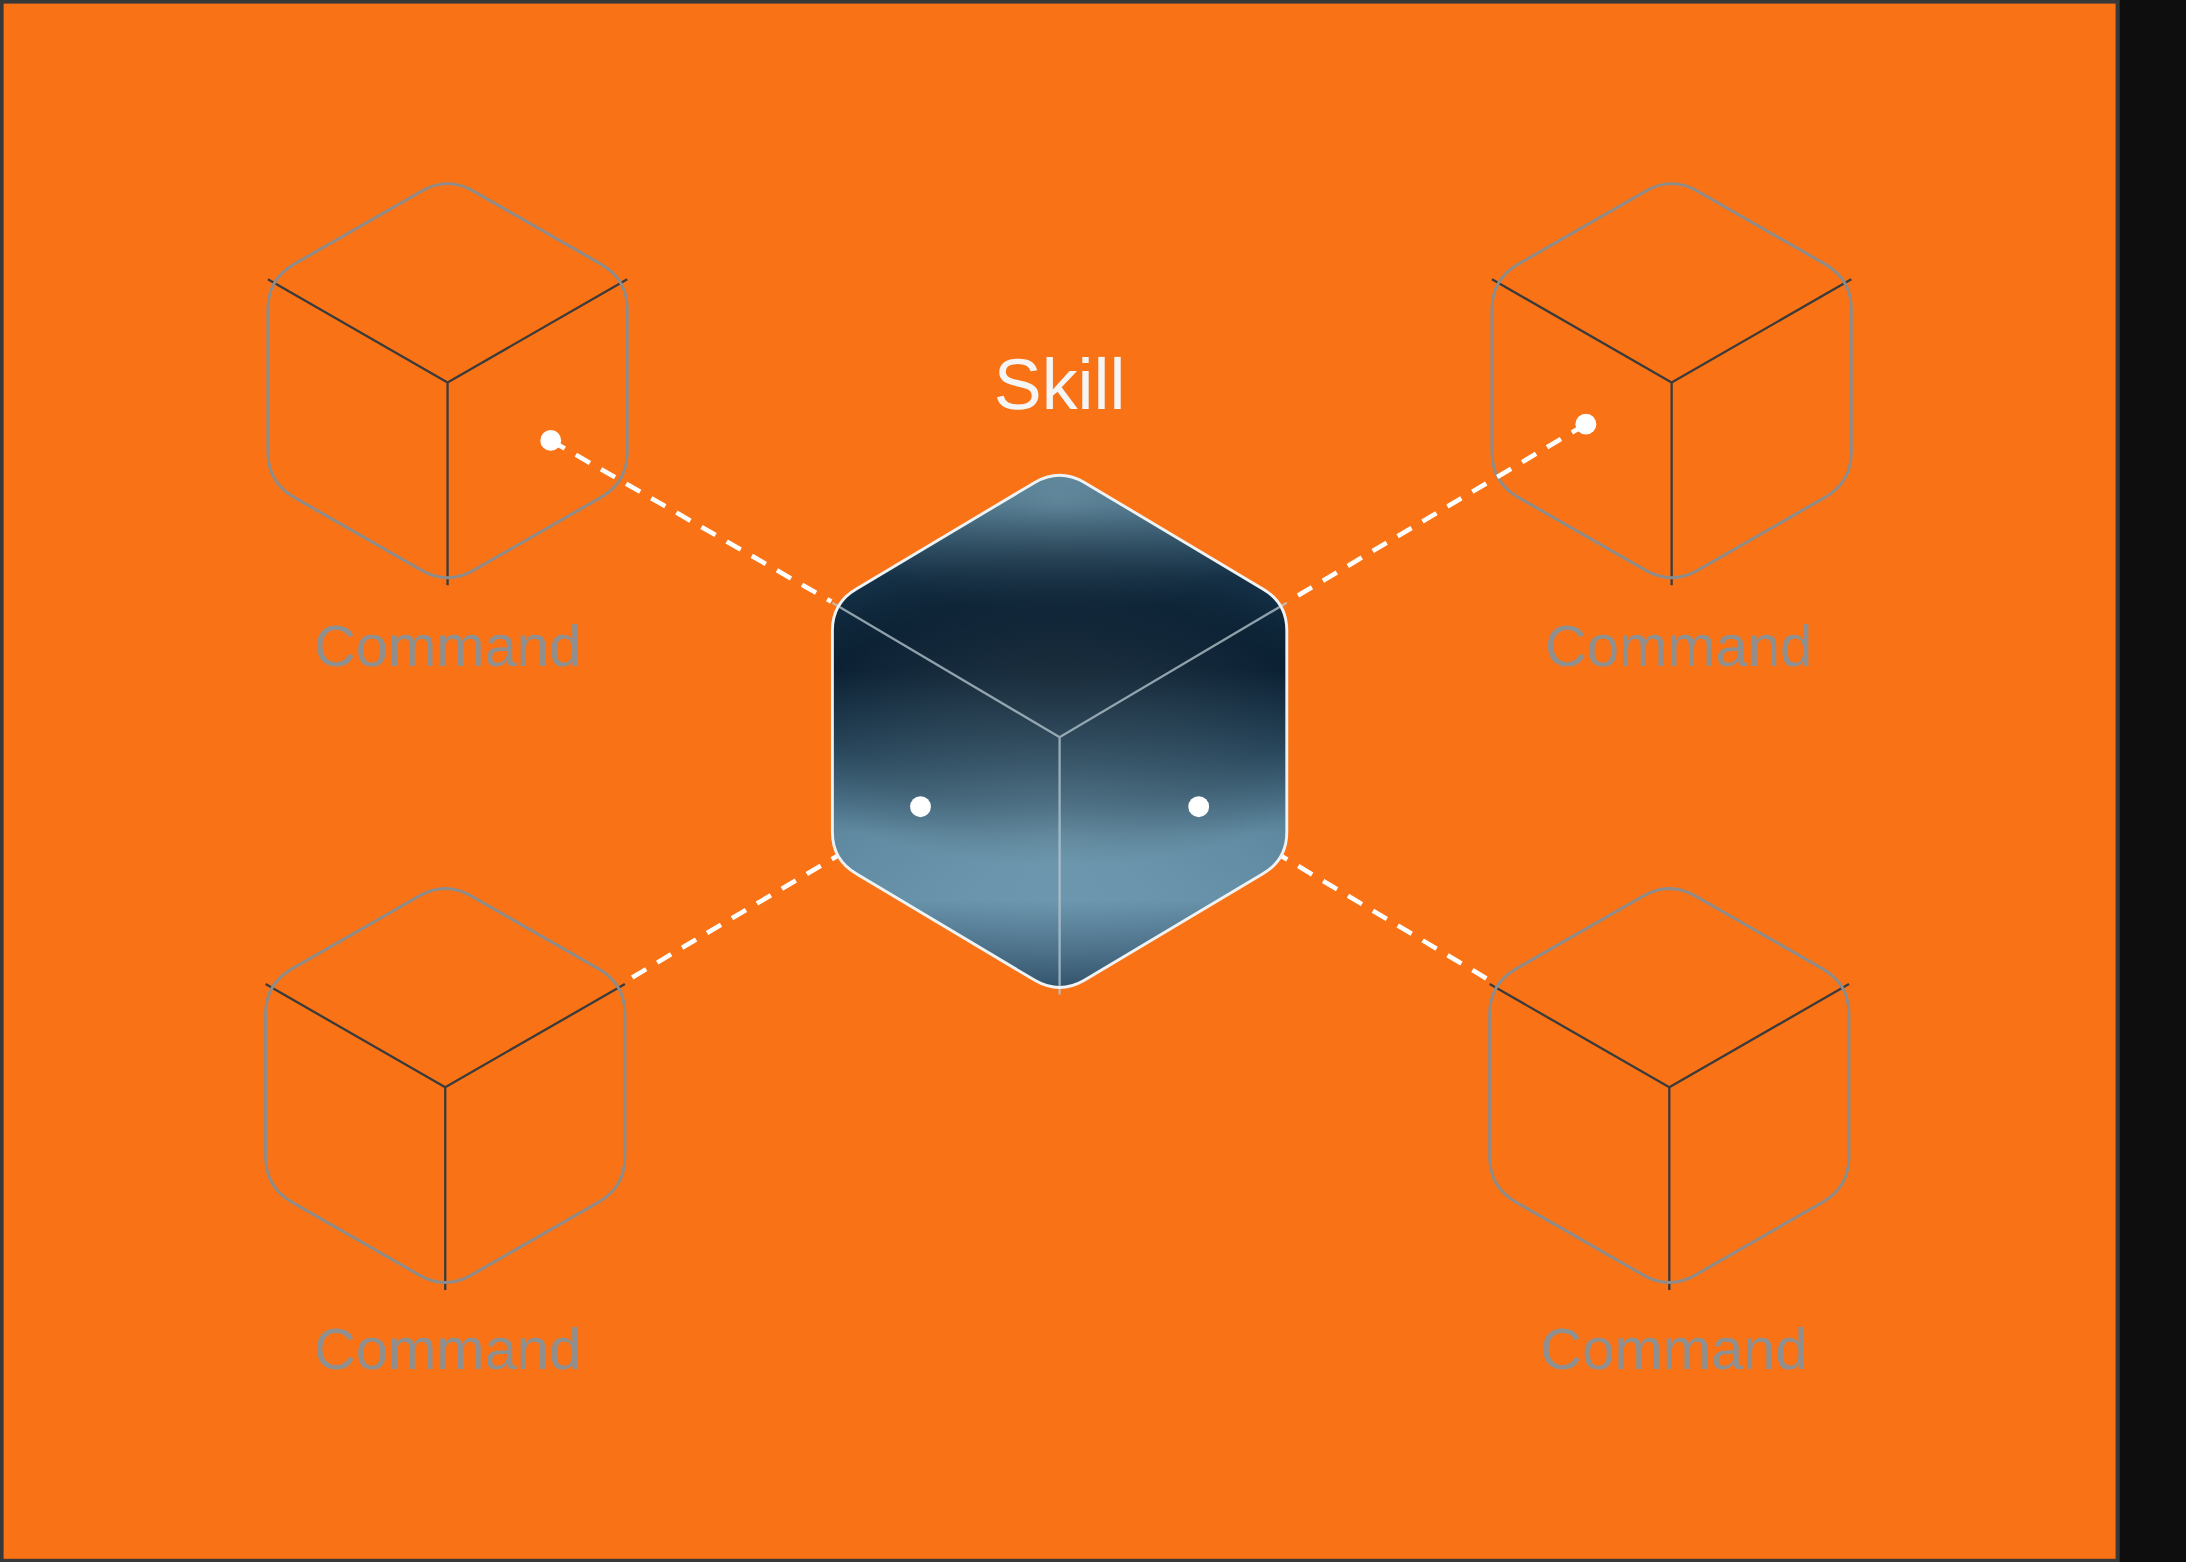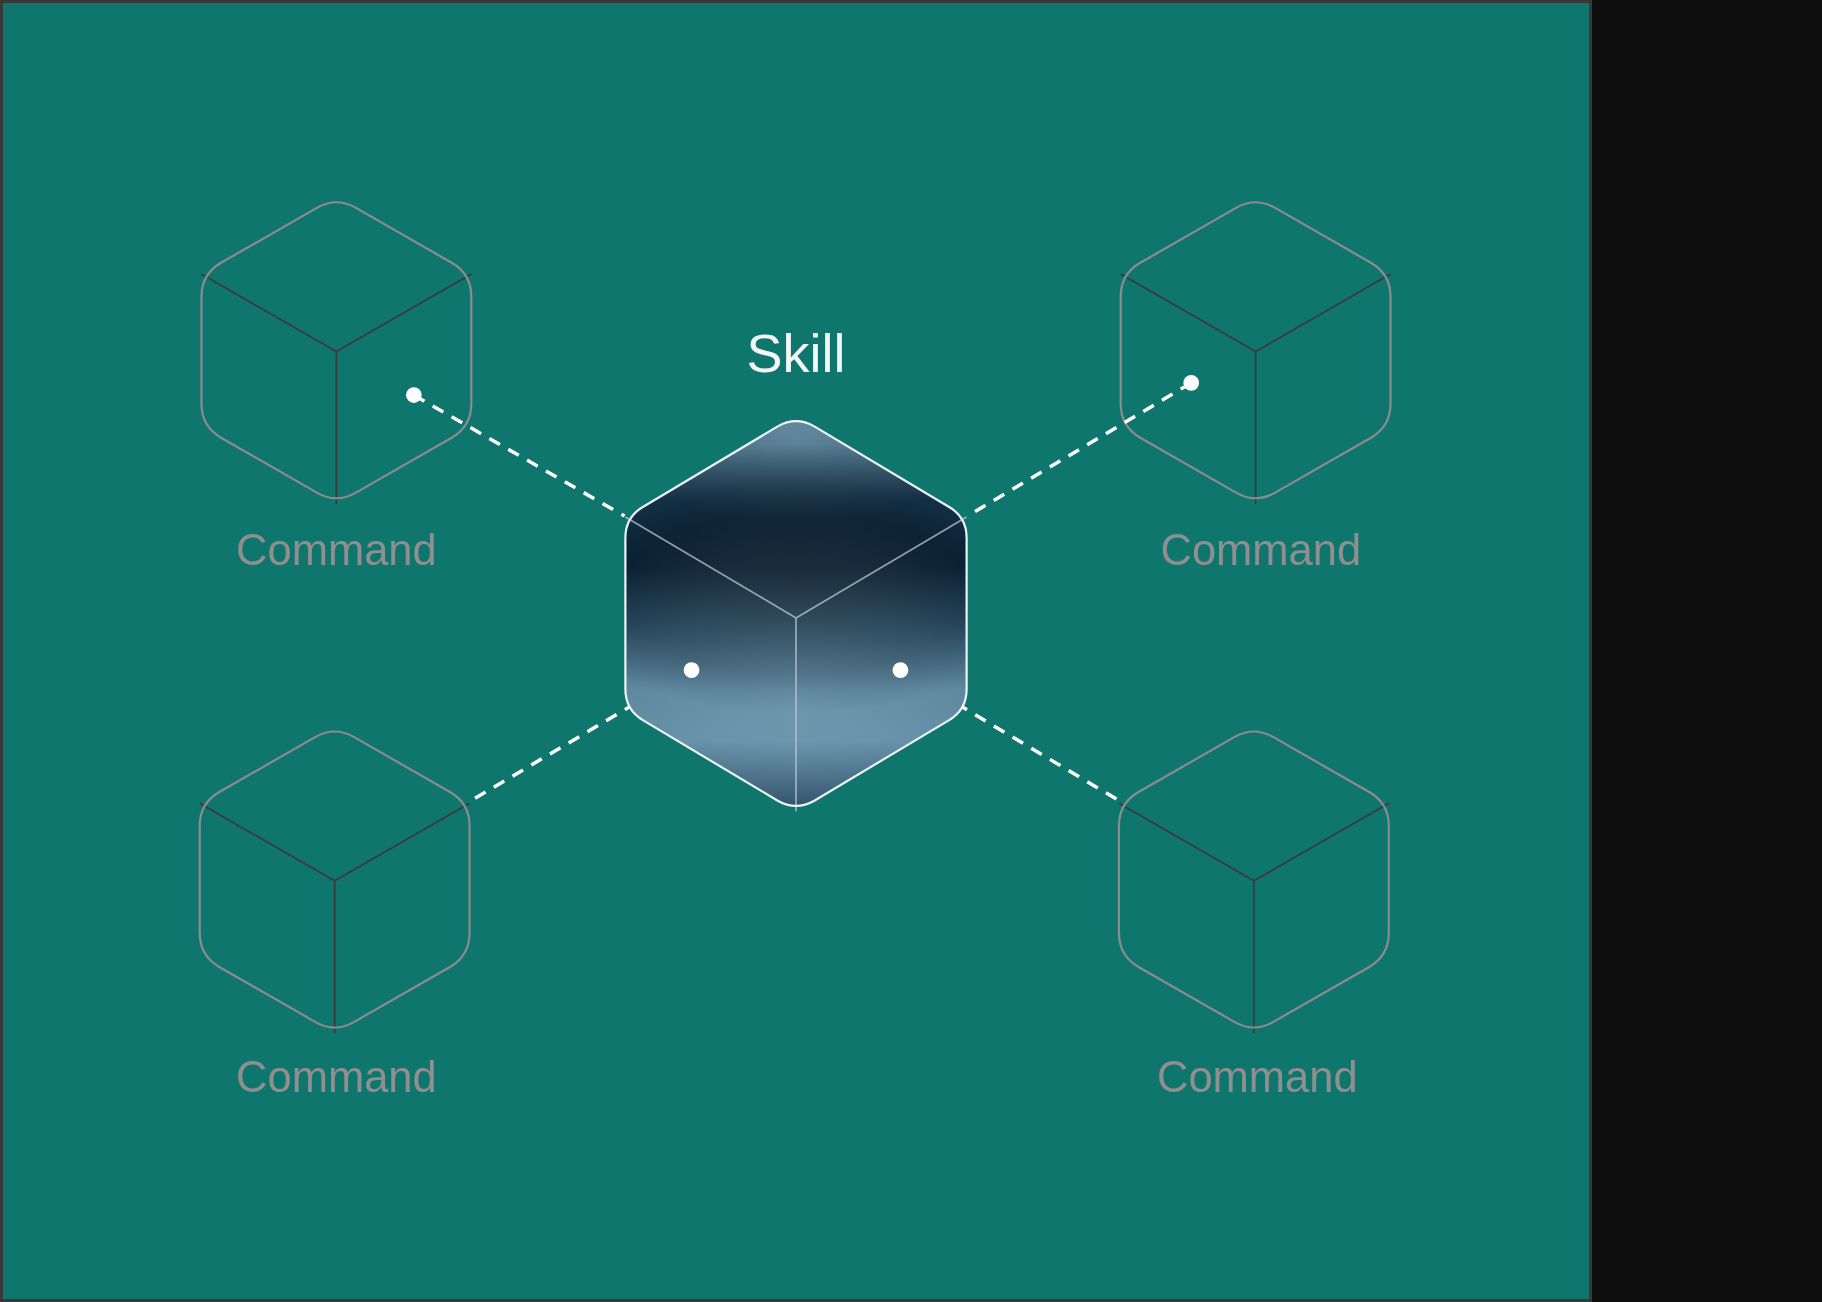--- a/index.html
+++ b/index.html
@@ -2,23 +2,23 @@
 <html><head>
 <meta charset="utf-8">
 <style>
   html, body {
     margin: 0;
     padding: 0;
     background: #0e0e0e;
   }
   .frame {
     box-sizing: border-box;
-    width: 1592px;
+    width: 1766px;
     height: 1302px;
-    background: #0f766e;
+    background: #f97316;
     border: 3px solid #383838;
     overflow: hidden;
     text-align: right;
   }
   svg {
     display: block;
     width: 100%;
     height: 100%;
   }
   .node-label {

